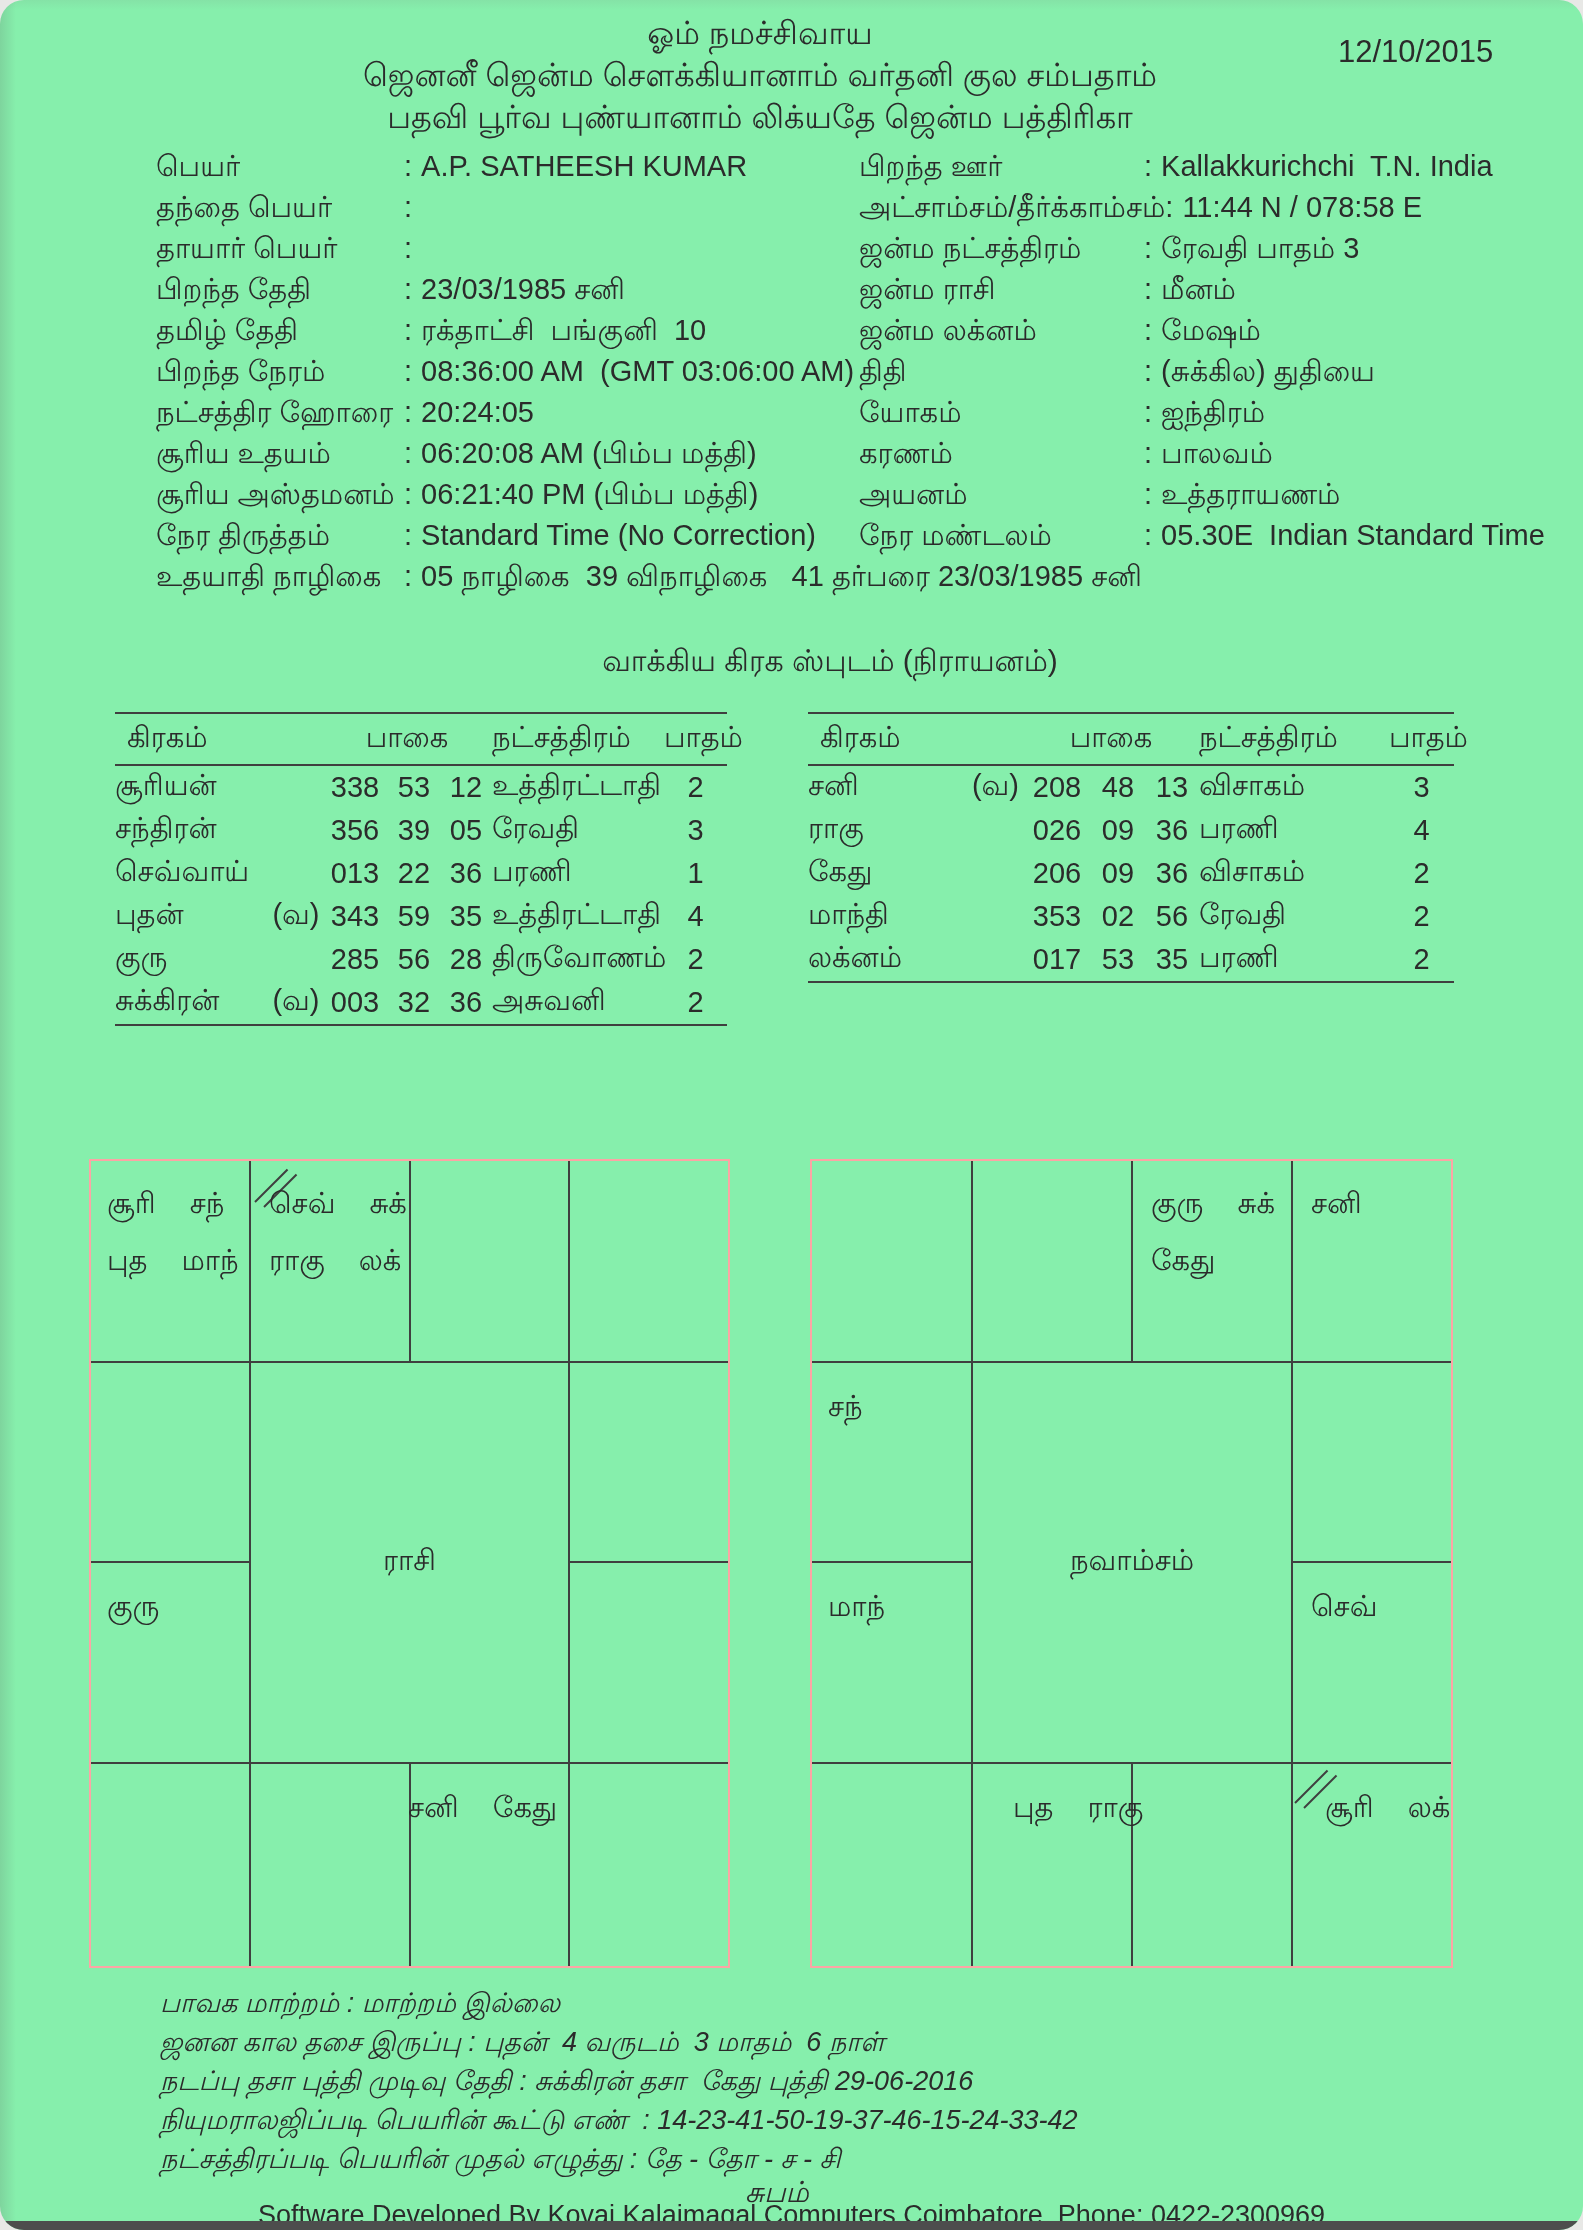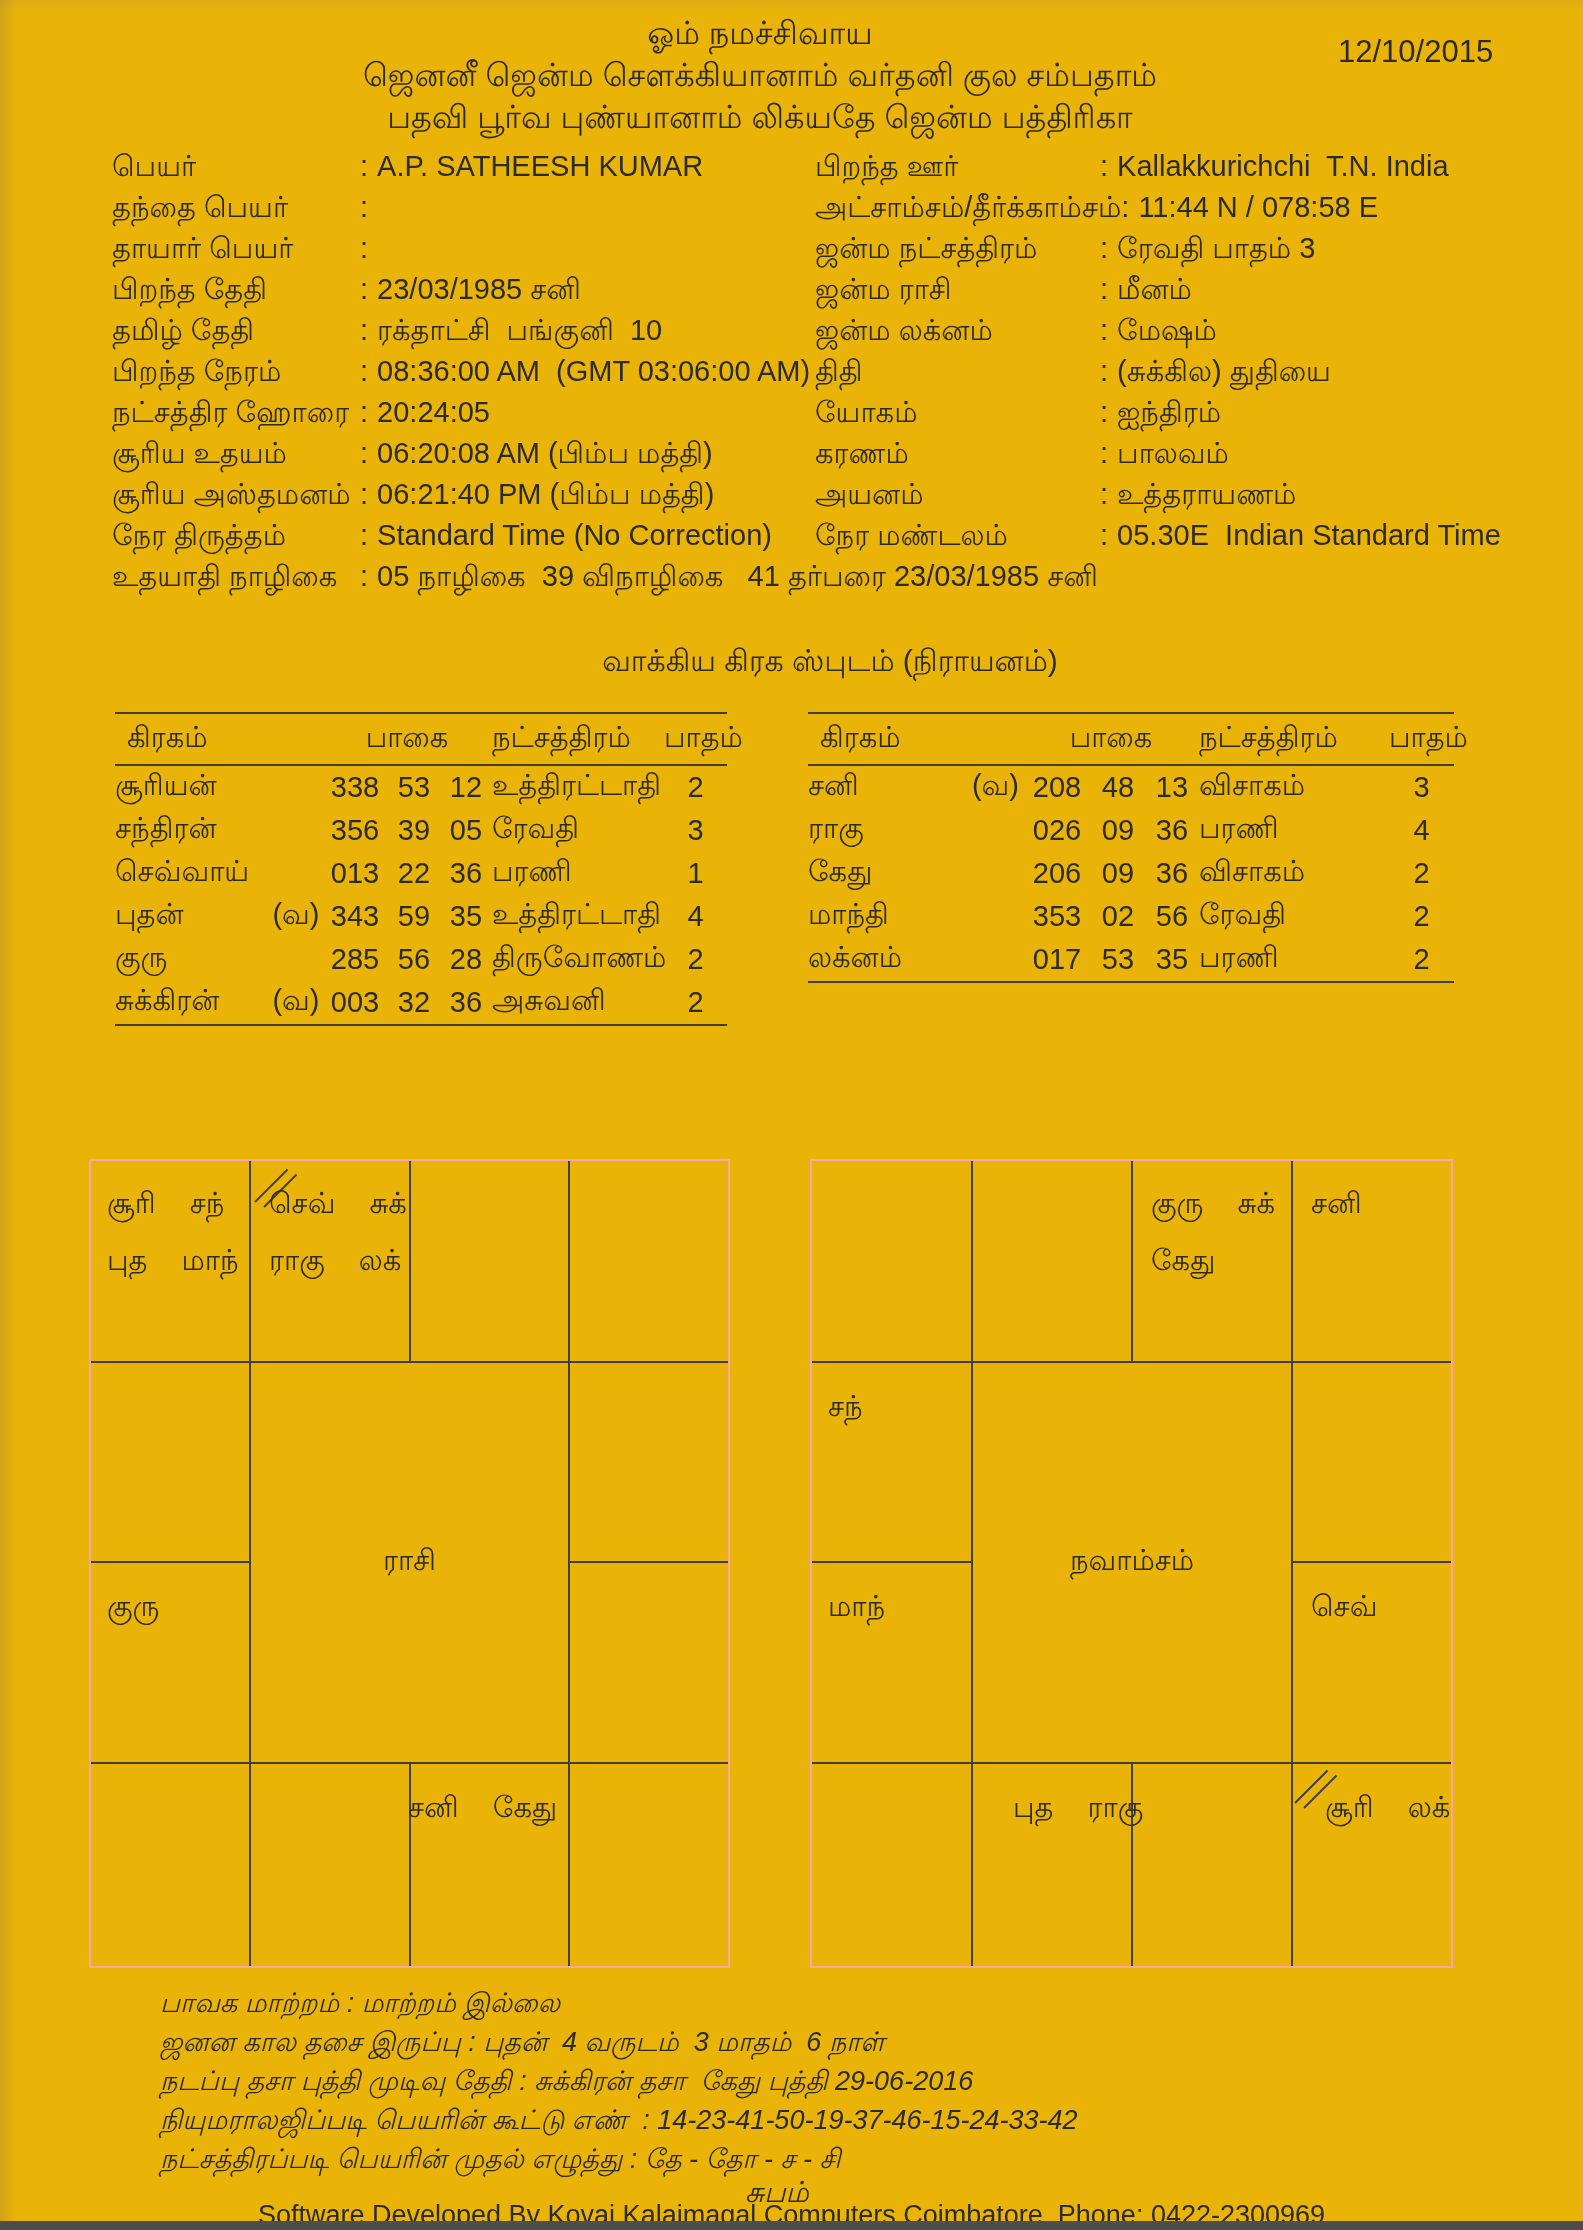--- a/index.html
+++ b/index.html
@@ -1,34 +1,34 @@
 <!DOCTYPE html>
 <html><head>
 <meta charset="utf-8">
 <style>
   html,body{margin:0;padding:0;background:#e8e8e6;}
   .page{
     position:relative; width:1583px; height:2230px;
-    background:#eab308;
+    background:#86efac;
     font-family:"Liberation Sans", sans-serif;
-    color:#2b2b2b; overflow:hidden;
+    color:#2b2b2b; overflow:hidden;border-radius:24px;
   }
   .shade-left{position:absolute;left:0;top:0;width:16px;height:100%;
     background:linear-gradient(to right, rgba(90,90,90,.18), rgba(0,0,0,0));}
   .shade-top{position:absolute;left:0;top:0;width:100%;height:10px;
     background:linear-gradient(to bottom, rgba(120,120,120,.10), rgba(0,0,0,0));}
   .header{position:absolute;left:200px;top:12px;width:1120px;text-align:center;
     font-size:32px;line-height:42px;}
   .date{position:absolute;left:1338px;top:34px;font-size:31px;}
   
   .dblock{position:absolute;top:146px;}
   #details-left{left:112px;}
   #details-right{left:815px;}
   .drow{display:flex;height:41px;line-height:41px;font-size:29px;}
-  .dlabel{white-space:nowrap;}
+  .dlabel{white-space:nowrap;margin-left:44px;}
   #details-left .dlabel{min-width:248px;}
   #details-right .dlabel{min-width:285px;}
   .dvalue{white-space:pre;}
   .colon{padding-right:9px;}
   
   .ptable-title{position:absolute;top:644px;left:460px;width:740px;text-align:center;font-size:30px;}
   .ptable{position:absolute;top:712px;font-size:29px;
     border-top:2px solid #3f3f3f;border-bottom:2px solid #3f3f3f;}
   #table-left{left:115px;width:612px;}
   #table-right{left:808px;width:646px;}

